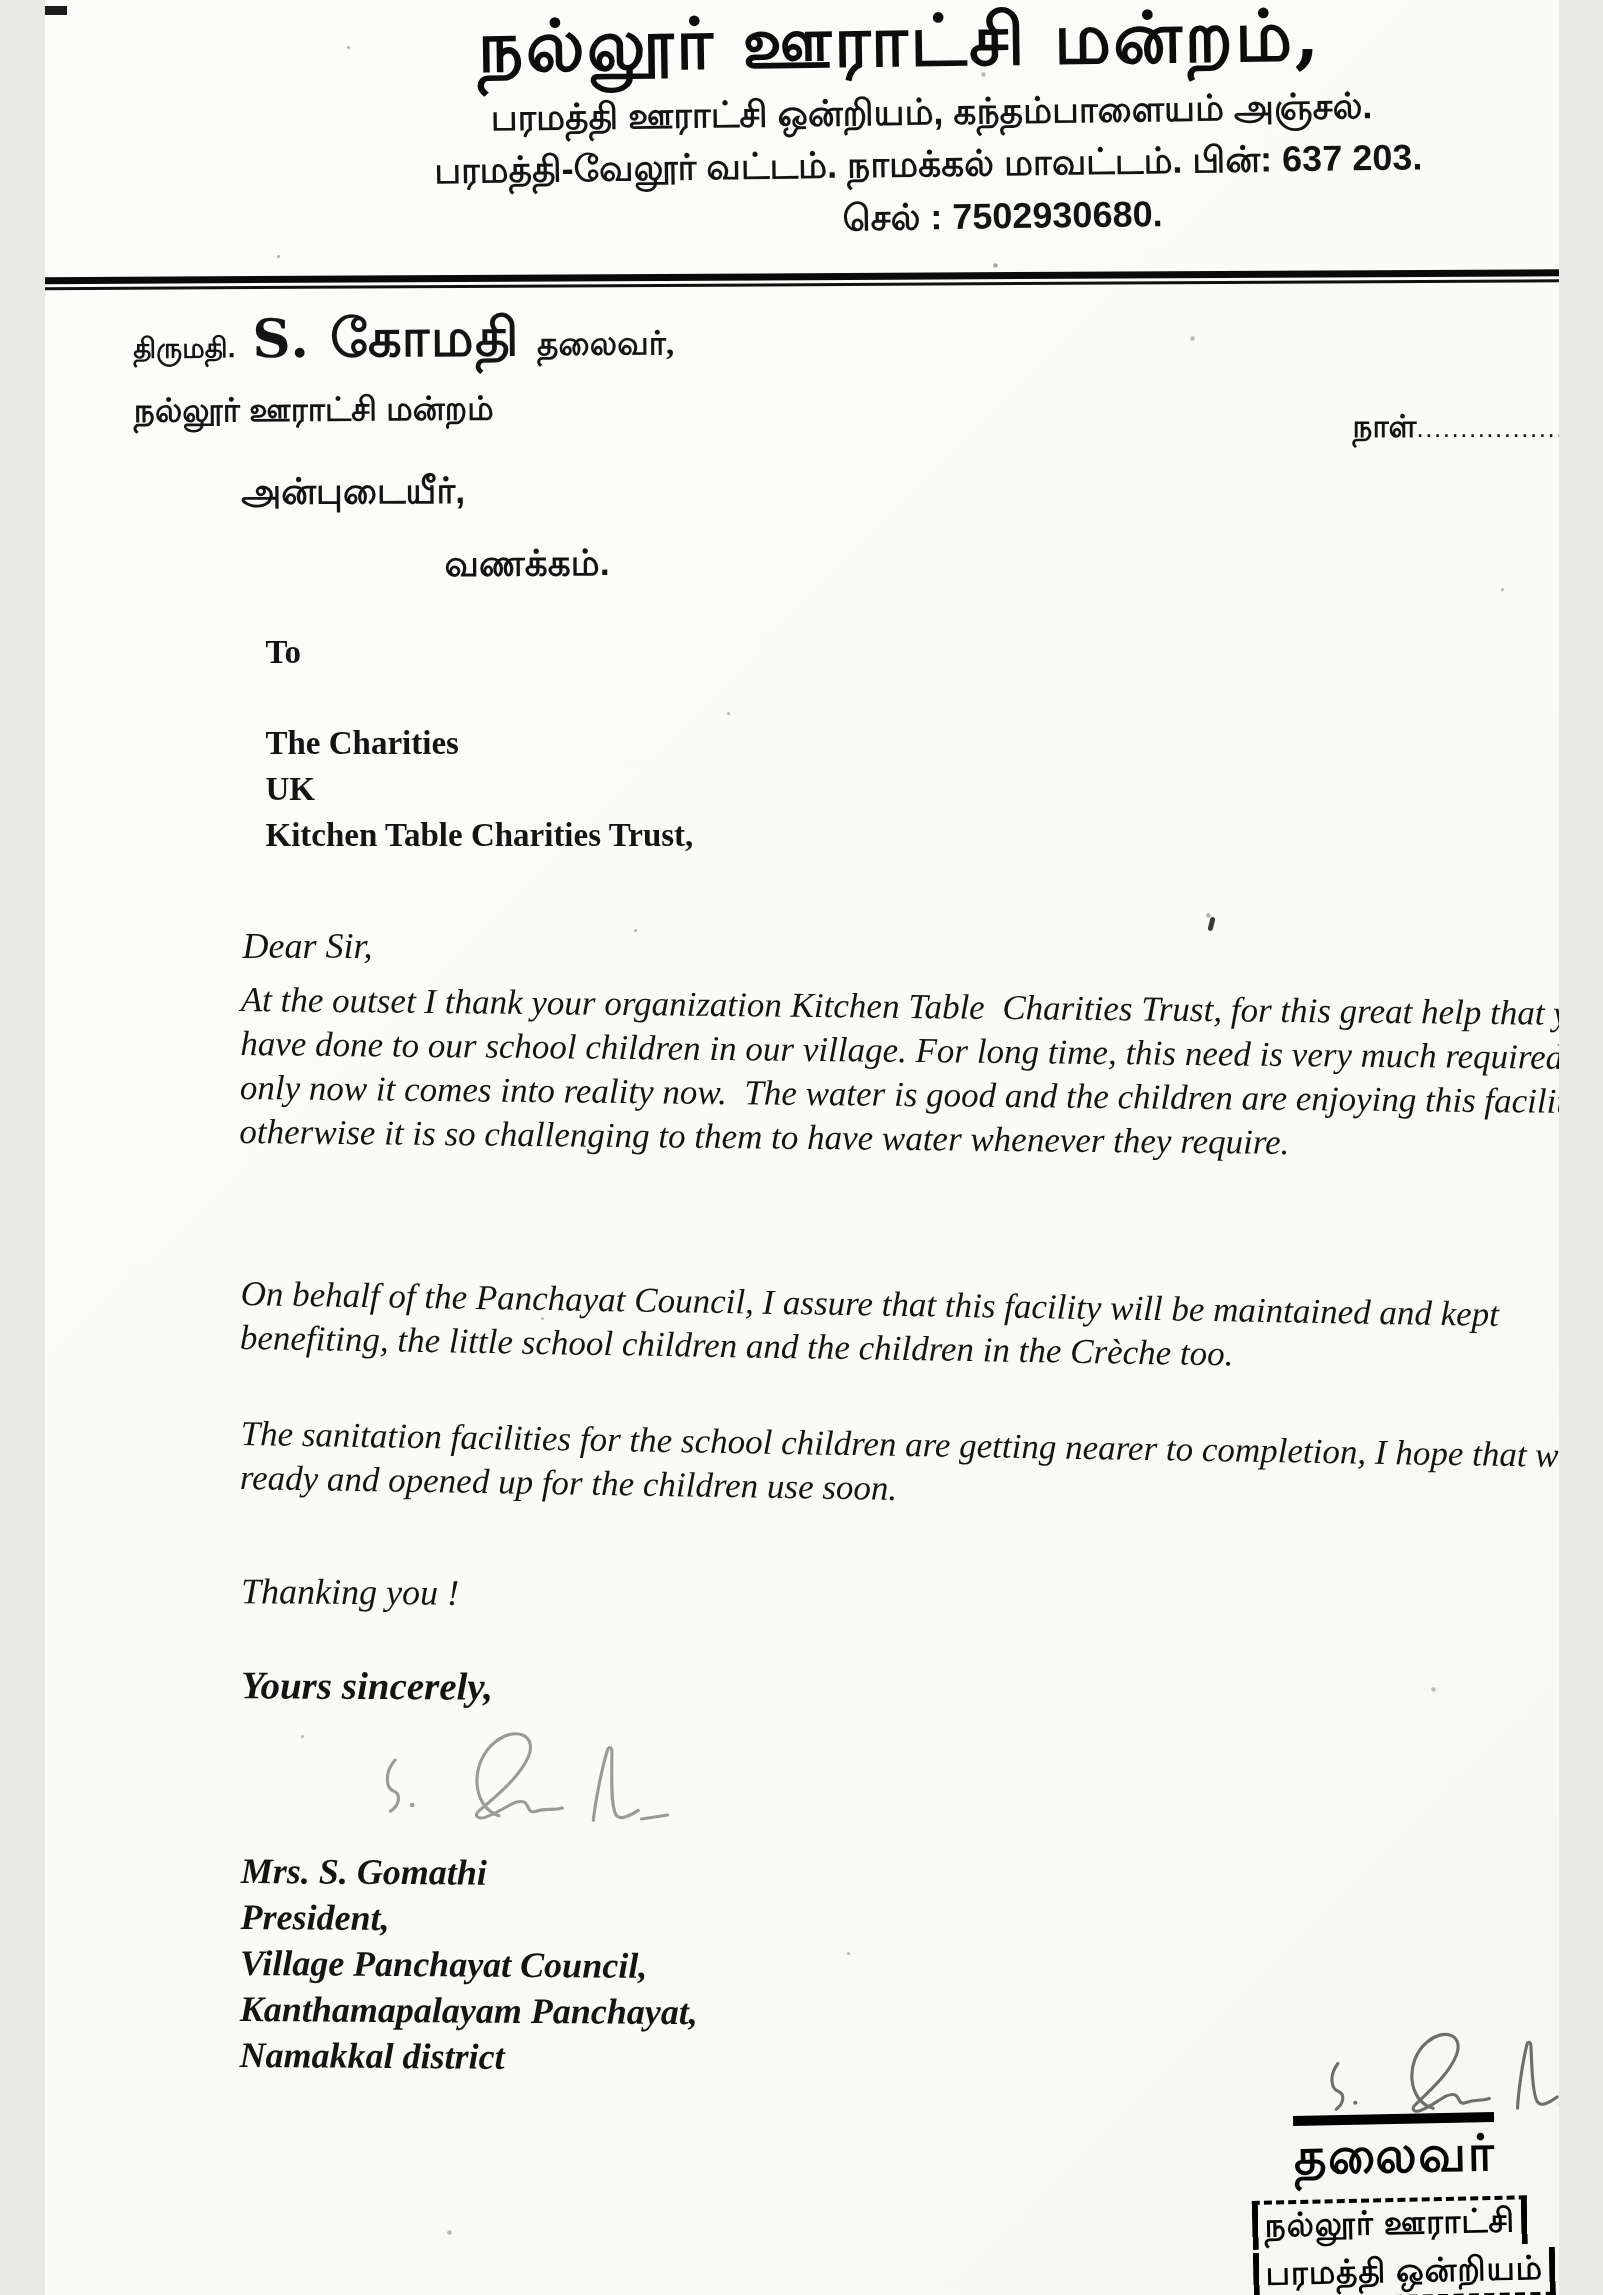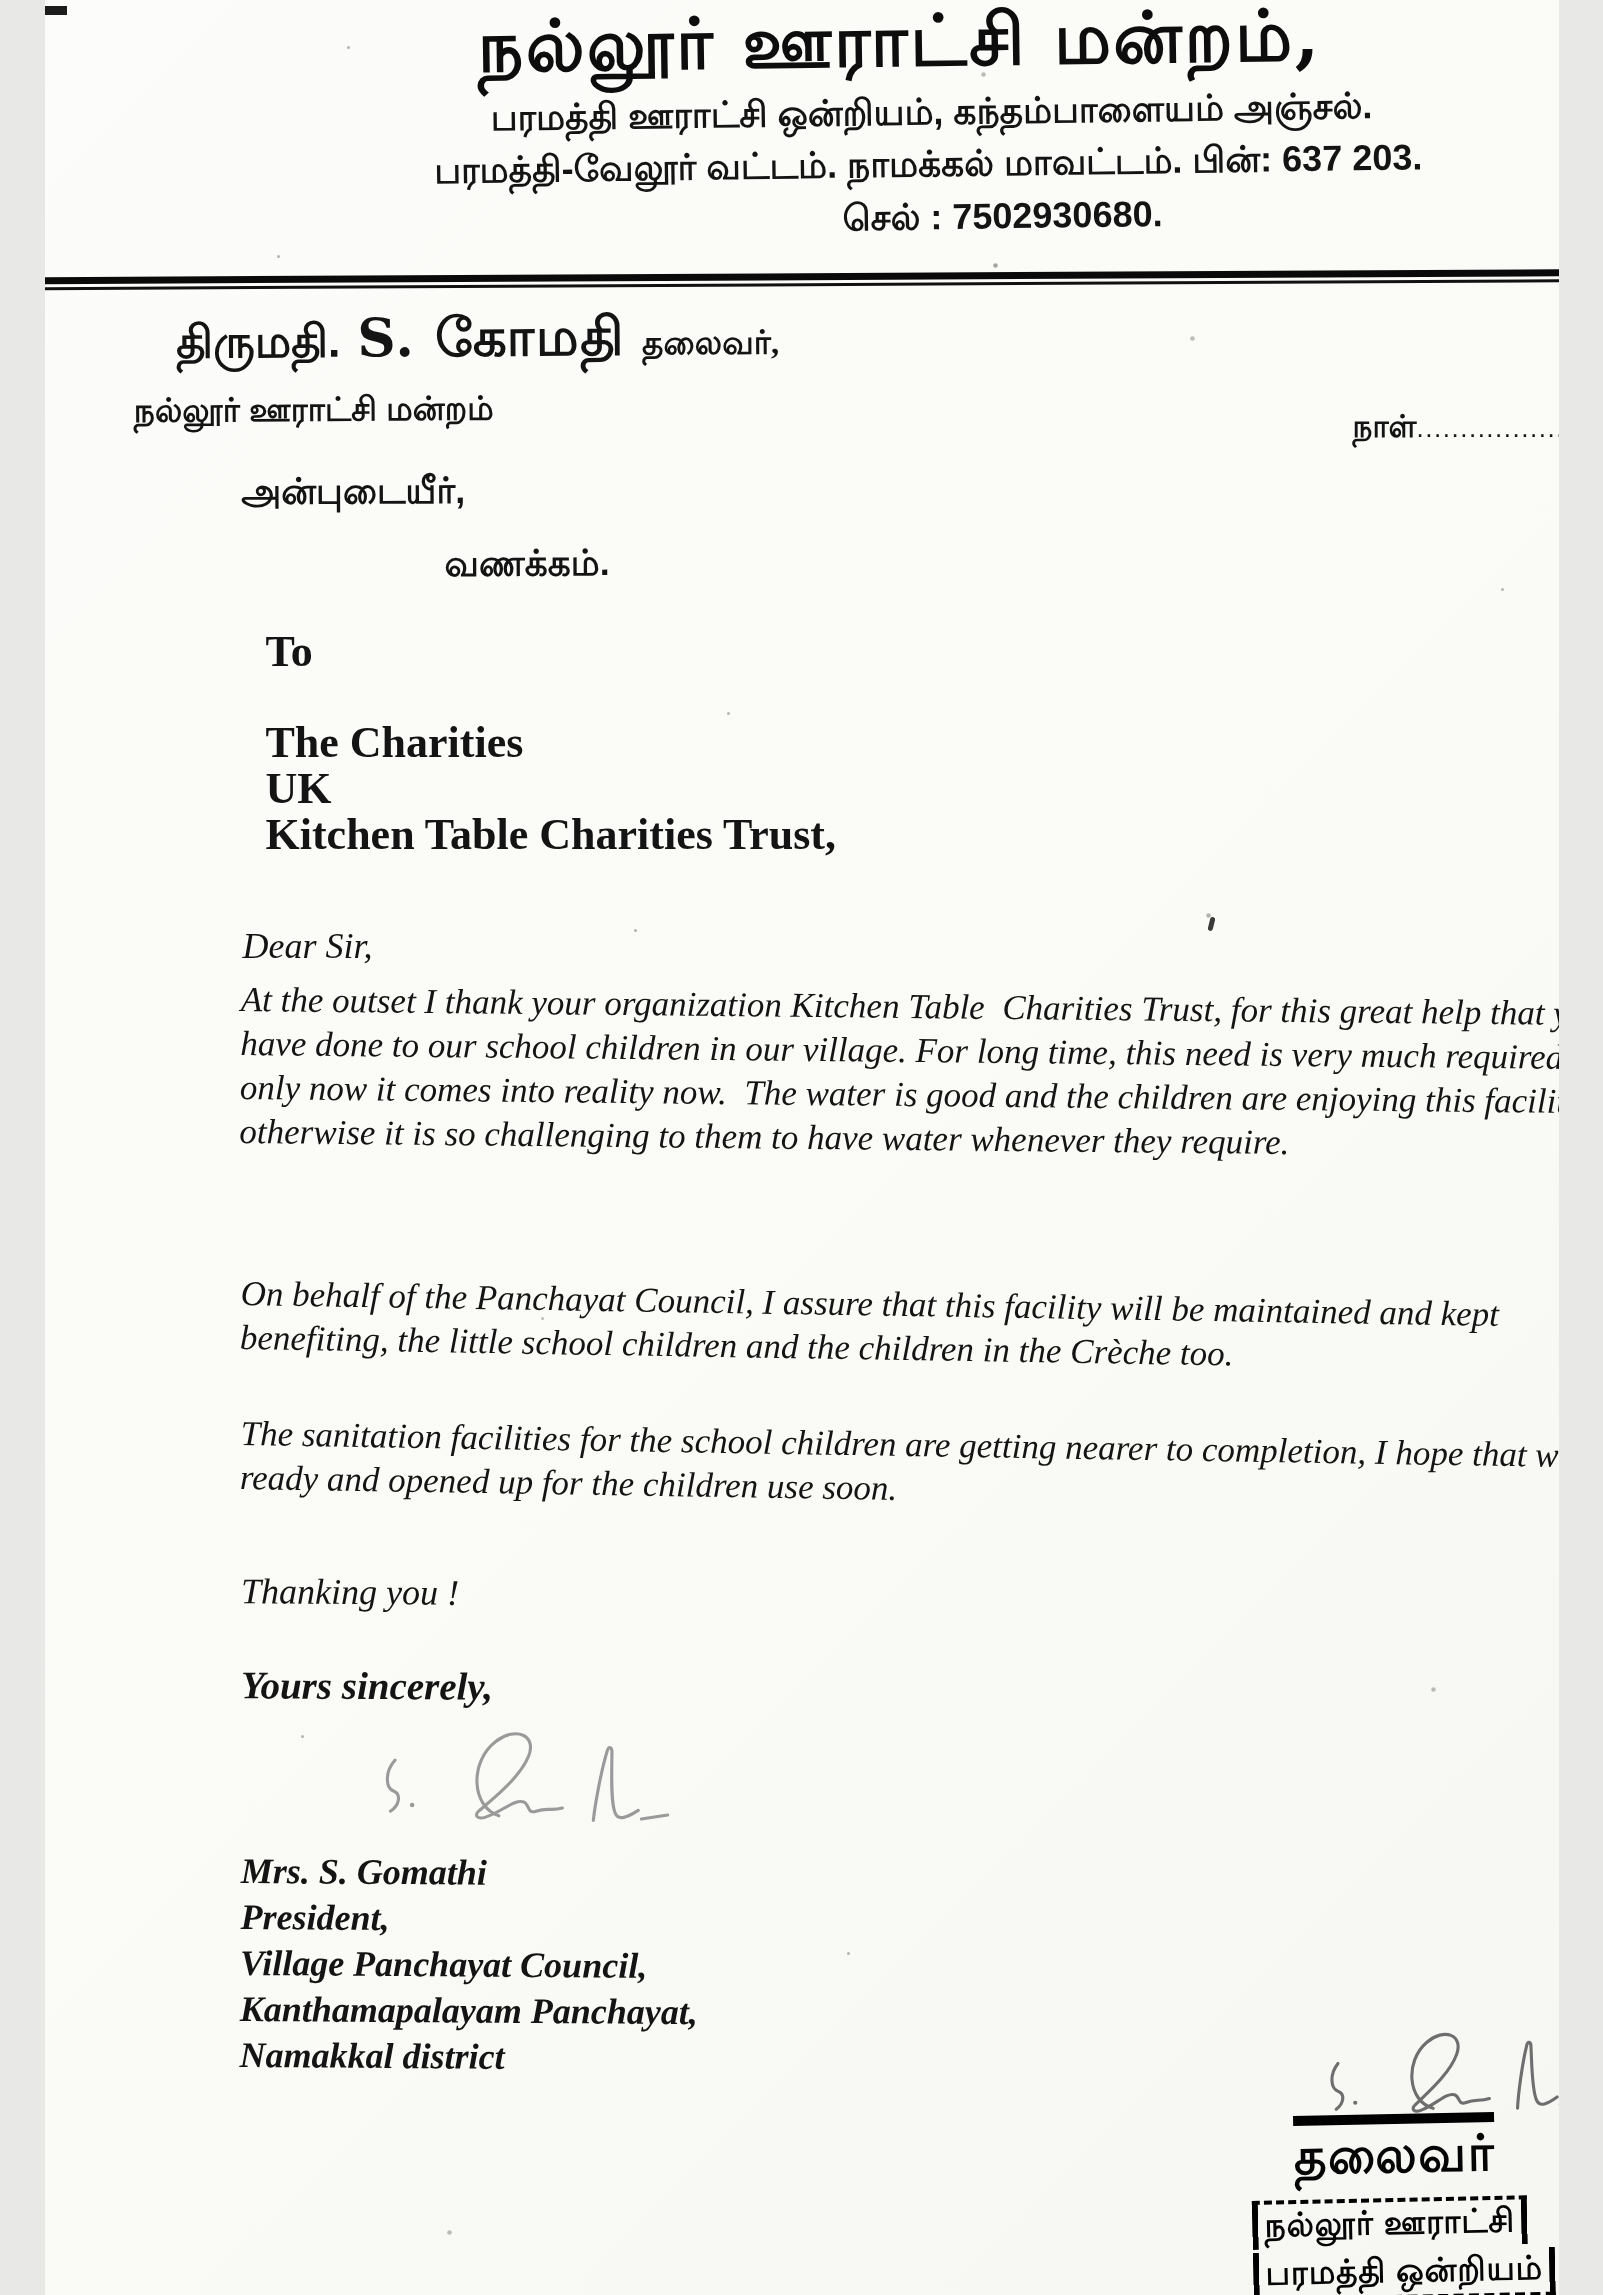--- a/index.html
+++ b/index.html
@@ -25,34 +25,34 @@
   .lh-line1{margin-top:14px;padding-left:256px;font-size:36px;}
   .lh-line2{margin-top:6.2px;padding-left:248px;font-size:36px;}
   .lh-phone{margin-top:6.2px;padding-left:395px;font-size:36px;}
   
   .divider{position:absolute;top:273px;left:-7.7px;width:1623px;transform:rotate(-0.3deg);}
   .divider .bar1{height:7px;background:#0a0a0a;}
   .divider .bar2{height:3.1px;background:#111;margin-top:3.1px;}
   
   .sender{position:absolute;left:88px;top:308px;transform:rotate(-0.4deg);transform-origin:0 0;}
   .sender-line{display:flex;align-items:baseline;gap:17px;font-weight:bold;}
-  .sender-prefix{font-family:"Liberation Sans", sans-serif;font-size:45px;margin-left:43px;}
+  .sender-prefix{font-family:"Liberation Sans", sans-serif;font-size:28px;}
   .sender-name{font-family:"DejaVu Serif", serif;font-size:53px;letter-spacing:1.5px;}
   .sender-role{font-family:Liberation Serif, serif;font-size:33px;}
   .sender-org{margin-top:14px;font-family:"Liberation Sans", sans-serif;font-weight:bold;font-size:33px;}
   
   .date-field{position:absolute;left:1308px;top:409px;font-family:"Liberation Sans", sans-serif;
     font-weight:bold;font-size:31px;white-space:nowrap;}
   .date-dots{letter-spacing:1.5px;font-weight:normal;font-size:26px;}
   
   .greeting{position:absolute;left:196px;top:471px;font-family:"Liberation Sans", sans-serif;
     font-weight:bold;font-size:36px;transform:rotate(-0.3deg);transform-origin:0 0;}
   .greeting .g2{margin-top:27px;margin-left:203px;}
   
-  .recipient{position:absolute;left:221px;top:629px;font-weight:bold;font-size:44px;line-height:46px;}
+  .recipient{position:absolute;left:221px;top:629px;font-weight:bold;font-size:33px;line-height:46px;}
   .recipient .to{margin-bottom:45px;}
   .salutation{position:absolute;left:198px;top:900px;font-style:italic;font-size:36px;margin-top:25px;}
   .para{position:absolute;left:196px;width:1394px;font-style:italic;font-size:35px;line-height:44px;
     white-space:pre-wrap;transform-origin:0 0;}
   .para1{top:978px;transform:rotate(0.6deg);}
   .para2{top:1272px;transform:rotate(0.95deg);}
   .para3{top:1412px;transform:rotate(0.95deg);}
   .thanks{position:absolute;left:196px;top:1571px;font-style:italic;font-size:36px;transform:rotate(0.4deg);}
   .sincerely{position:absolute;left:196px;top:1663px;font-style:italic;font-weight:bold;font-size:39px;transform:rotate(0.3deg);}
   .sig1{position:absolute;left:316px;top:1712px;}

